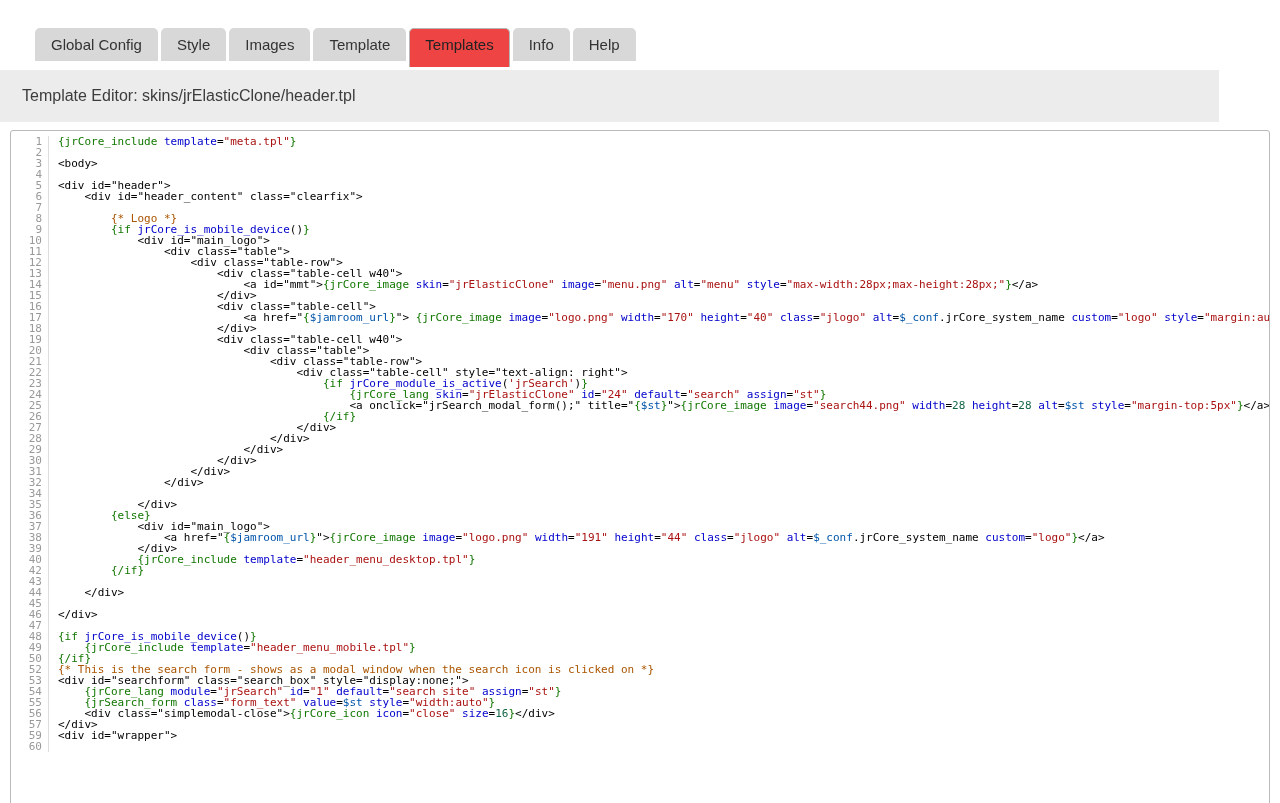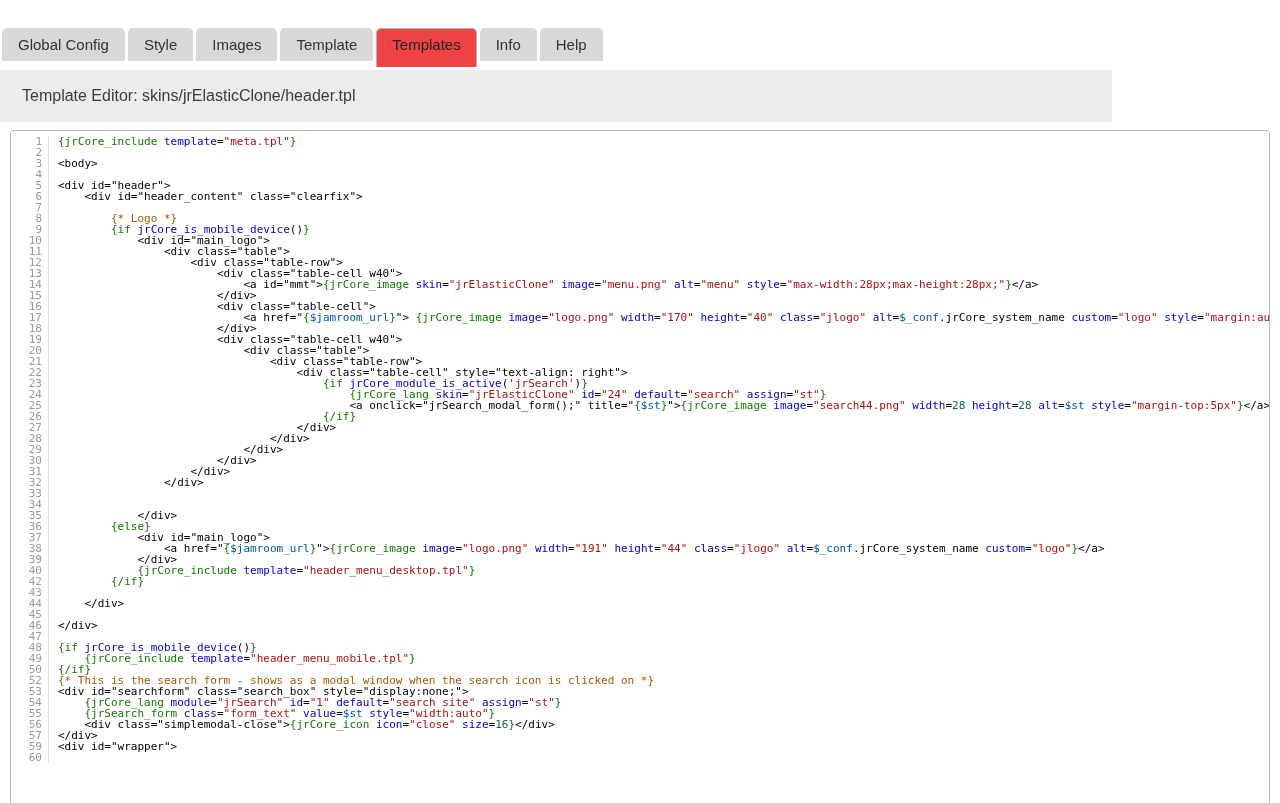--- a/index.html
+++ b/index.html
@@ -1,33 +1,33 @@
 <!DOCTYPE html>
 <html><head>
 <meta charset="utf-8">
 <style>
   * { margin: 0; padding: 0; box-sizing: border-box; }
   html, body { width: 1280px; height: 803px; overflow: hidden; background: #ffffff; }
   body { font-family: "Liberation Sans", sans-serif; }
 
   
-  .tabbar { display: flex; align-items: flex-start; padding-left: 2px; margin-top: 28px; height: 39px; }
+  .tabbar { display: flex; align-items: flex-start; padding-left: 35px; margin-top: 28px; height: 39px; }
   .tab {
     background: #d8d8d8; color: #333; font-size: 15px;
     padding: 7px 15px 8px 15px; margin-right: 3px;
     border-radius: 5px 5px 0 0; height: 33px; cursor: pointer;
     border: 1px solid transparent; border-bottom: none; white-space: nowrap;
   }
   .tab.active {
     background: #ef4444; color: #222; border: 1px solid #b5b5b5; border-bottom: none;
     height: 39px; padding-bottom: 14px; position: relative; z-index: 2;
   }
 
   
-  .band { margin-top: 3px; width: 1112px; height: 52px; background: #ececec;
+  .band { margin-top: 3px; width: 1219px; height: 52px; background: #ececec;
           display: flex; align-items: center; }
   .band .title { color: #3c3c3c; font-size: 16px; padding-left: 22px; }
 
   
   .editor {
     margin: 8px 10px 0 10px; width: 1260px; height: 700px;
     background: #ffffff; border: 1px solid #b9b9b9; border-radius: 3px;
     overflow: hidden; padding-top: 5px;
     font-family: "DejaVu Sans Mono", monospace; font-size: 11px; line-height: 11px;
     cursor: text;
@@ -92,21 +92,20 @@
       <div class="cm-line"><span class="ln">23</span><span class="code"><span class="tk-p">                                        </span><span class="tk-t">{if</span><span class="tk-p"> </span><span class="tk-a">jrCore_module_is_active</span><span class="tk-p">(</span><span class="tk-s">'jrSearch'</span><span class="tk-p">)</span><span class="tk-t">}</span></span></div>
       <div class="cm-line"><span class="ln">24</span><span class="code"><span class="tk-p">                                            </span><span class="tk-t">{jrCore_lang</span><span class="tk-p"> </span><span class="tk-a">skin</span><span class="tk-p">=</span><span class="tk-s">"jrElasticClone"</span><span class="tk-p"> </span><span class="tk-a">id</span><span class="tk-p">=</span><span class="tk-s">"24"</span><span class="tk-p"> </span><span class="tk-a">default</span><span class="tk-p">=</span><span class="tk-s">"search"</span><span class="tk-p"> </span><span class="tk-a">assign</span><span class="tk-p">=</span><span class="tk-s">"st"</span><span class="tk-t">}</span></span></div>
       <div class="cm-line"><span class="ln">25</span><span class="code"><span class="tk-p">                                            &lt;a onclick="jrSearch_modal_form();" title="</span><span class="tk-t">{</span><span class="tk-v">$st</span><span class="tk-t">}</span><span class="tk-p">"&gt;</span><span class="tk-t">{jrCore_image</span><span class="tk-p"> </span><span class="tk-a">image</span><span class="tk-p">=</span><span class="tk-s">"search44.png"</span><span class="tk-p"> </span><span class="tk-a">width</span><span class="tk-p">=</span><span class="tk-n">28</span><span class="tk-p"> </span><span class="tk-a">height</span><span class="tk-p">=</span><span class="tk-n">28</span><span class="tk-p"> </span><span class="tk-a">alt</span><span class="tk-p">=</span><span class="tk-v">$st</span><span class="tk-p"> </span><span class="tk-a">style</span><span class="tk-p">=</span><span class="tk-s">"margin-top:5px"</span><span class="tk-t">}</span><span class="tk-p">&lt;/a&gt;</span></span></div>
       <div class="cm-line"><span class="ln">26</span><span class="code"><span class="tk-p">                                        </span><span class="tk-t">{/if}</span></span></div>
       <div class="cm-line"><span class="ln">27</span><span class="code"><span class="tk-p">                                    &lt;/div&gt;</span></span></div>
       <div class="cm-line"><span class="ln">28</span><span class="code"><span class="tk-p">                                &lt;/div&gt;</span></span></div>
       <div class="cm-line"><span class="ln">29</span><span class="code"><span class="tk-p">                            &lt;/div&gt;</span></span></div>
       <div class="cm-line"><span class="ln">30</span><span class="code"><span class="tk-p">                        &lt;/div&gt;</span></span></div>
       <div class="cm-line"><span class="ln">31</span><span class="code"><span class="tk-p">                    &lt;/div&gt;</span></span></div>
       <div class="cm-line"><span class="ln">32</span><span class="code"><span class="tk-p">                &lt;/div&gt;</span></span></div>
-      <div class="cm-line"><span class="ln">33</span><span class="code"></span></div>
       <div class="cm-line"><span class="ln">34</span><span class="code"></span></div>
       <div class="cm-line"><span class="ln">35</span><span class="code"><span class="tk-p">            &lt;/div&gt;</span></span></div>
       <div class="cm-line"><span class="ln">36</span><span class="code"><span class="tk-p">        </span><span class="tk-t">{else}</span></span></div>
       <div class="cm-line"><span class="ln">37</span><span class="code"><span class="tk-p">            &lt;div id="main_logo"&gt;</span></span></div>
       <div class="cm-line"><span class="ln">38</span><span class="code"><span class="tk-p">                &lt;a href="</span><span class="tk-t">{</span><span class="tk-v">$jamroom_url</span><span class="tk-t">}</span><span class="tk-p">"&gt;</span><span class="tk-t">{jrCore_image</span><span class="tk-p"> </span><span class="tk-a">image</span><span class="tk-p">=</span><span class="tk-s">"logo.png"</span><span class="tk-p"> </span><span class="tk-a">width</span><span class="tk-p">=</span><span class="tk-s">"191"</span><span class="tk-p"> </span><span class="tk-a">height</span><span class="tk-p">=</span><span class="tk-s">"44"</span><span class="tk-p"> </span><span class="tk-a">class</span><span class="tk-p">=</span><span class="tk-s">"jlogo"</span><span class="tk-p"> </span><span class="tk-a">alt</span><span class="tk-p">=</span><span class="tk-v">$_conf</span><span class="tk-p">.jrCore_system_name </span><span class="tk-a">custom</span><span class="tk-p">=</span><span class="tk-s">"logo"</span><span class="tk-t">}</span><span class="tk-p">&lt;/a&gt;</span></span></div>
       <div class="cm-line"><span class="ln">39</span><span class="code"><span class="tk-p">            &lt;/div&gt;</span></span></div>
       <div class="cm-line"><span class="ln">40</span><span class="code"><span class="tk-p">            </span><span class="tk-t">{jrCore_include</span><span class="tk-p"> </span><span class="tk-a">template</span><span class="tk-p">=</span><span class="tk-s">"header_menu_desktop.tpl"</span><span class="tk-t">}</span></span></div>
       <div class="cm-line"><span class="ln">42</span><span class="code"><span class="tk-p">        </span><span class="tk-t">{/if}</span></span></div>
       <div class="cm-line"><span class="ln">43</span><span class="code"></span></div>
       <div class="cm-line"><span class="ln">44</span><span class="code"><span class="tk-p">    &lt;/div&gt;</span></span></div>

